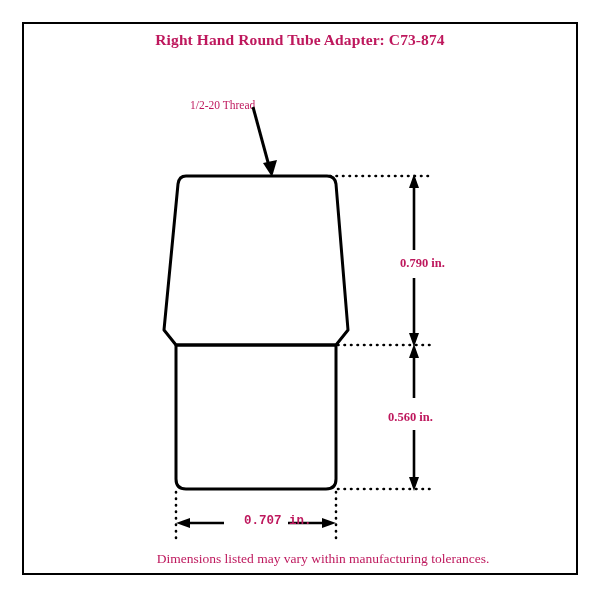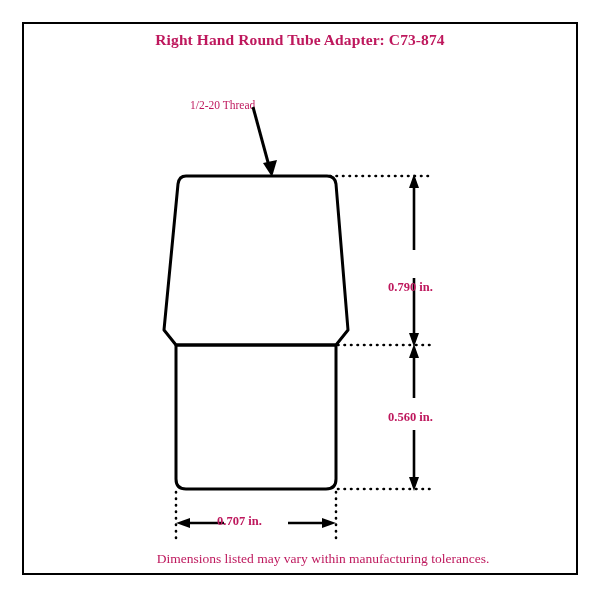--- a/index.html
+++ b/index.html
@@ -57,32 +57,32 @@
     line-height: 15px;
     margin-left: 33px;
   }
   .dim-label {
     position: absolute;
     font-size: 12.5px;
     font-weight: bold;
     white-space: nowrap;
   }
   #label-790 {
-    left: 388px;
+    left: 400px;
     top: 256px;
-    margin-top: 24px;
   }
   #label-560 {
     left: 388px;
     top: 410px;
     text-align: center;
   }
   #label-707 {
-    left: 217px;
+    left: 244px;
     top: 514px;
+    font-family: Liberation Mono, monospace;
   }
   #drawing-svg {
     position: absolute;
     left: 0;
     top: 0;
   }
 </style>
 </head>
 <body>
 

